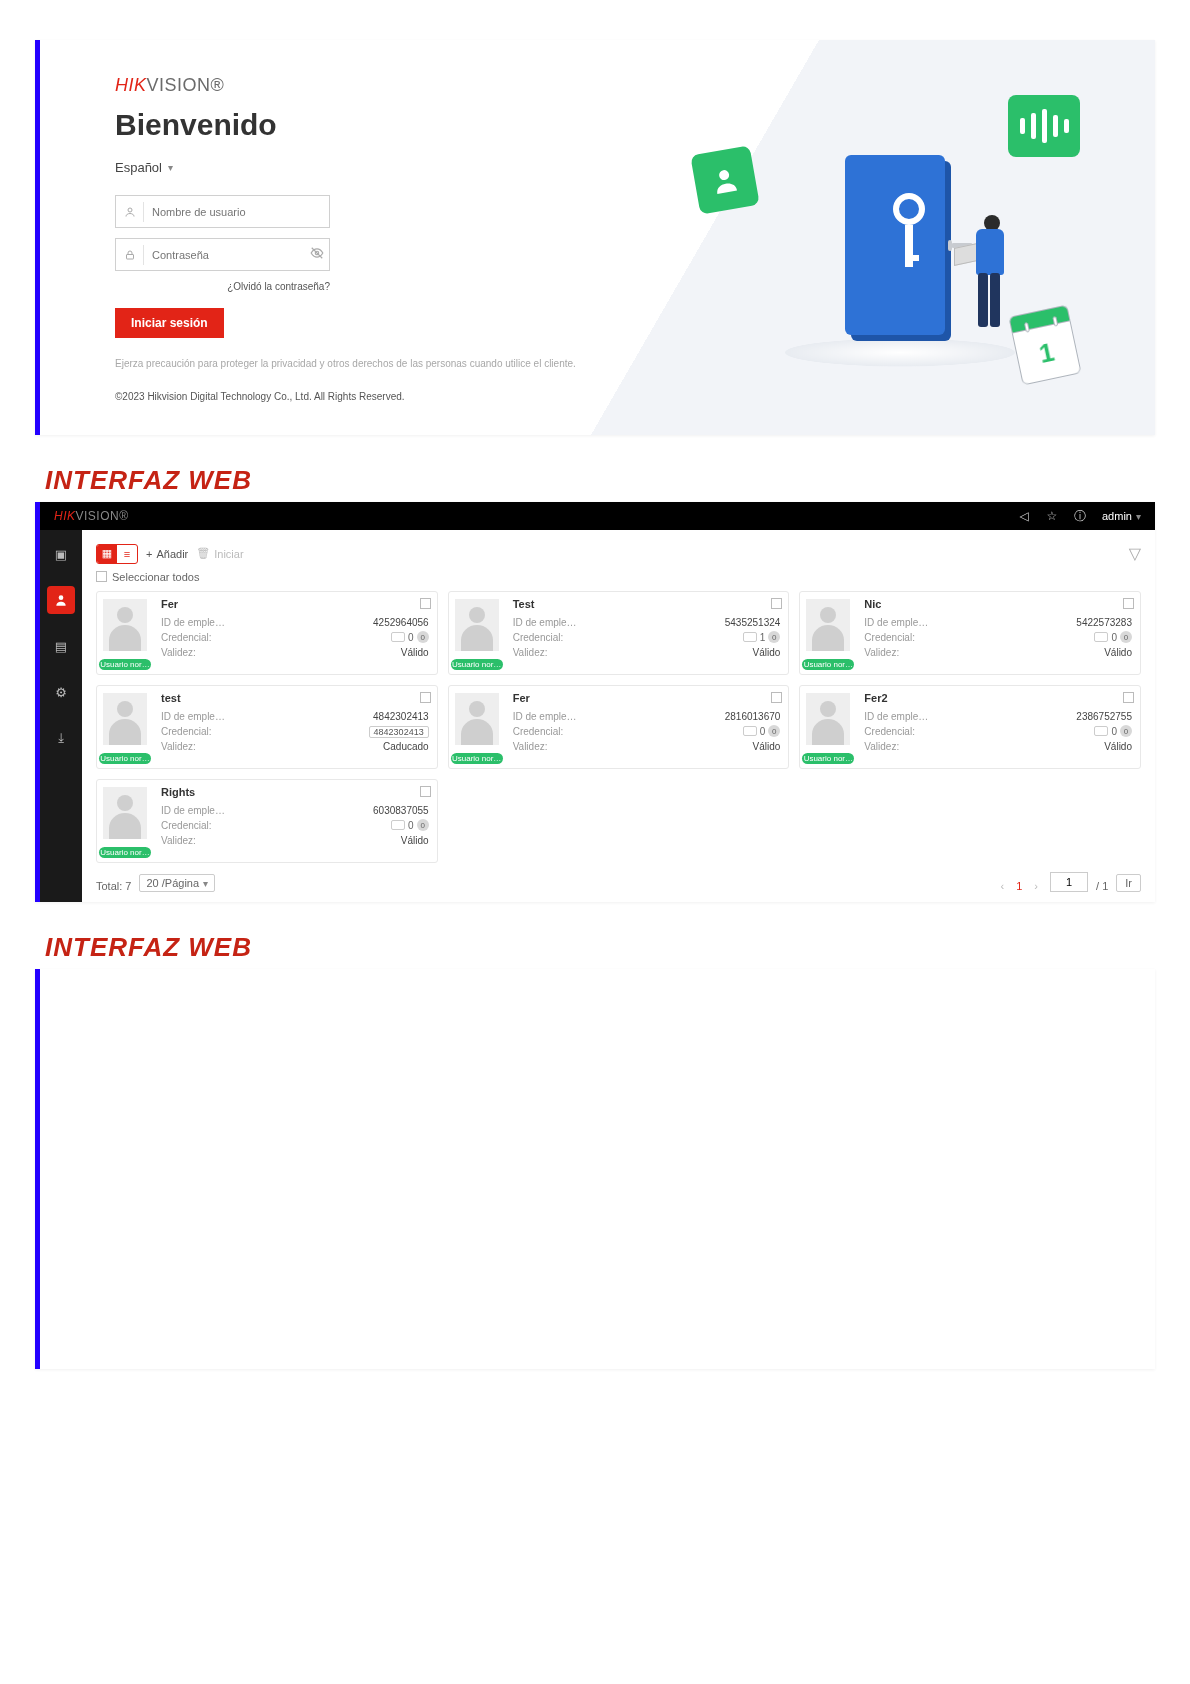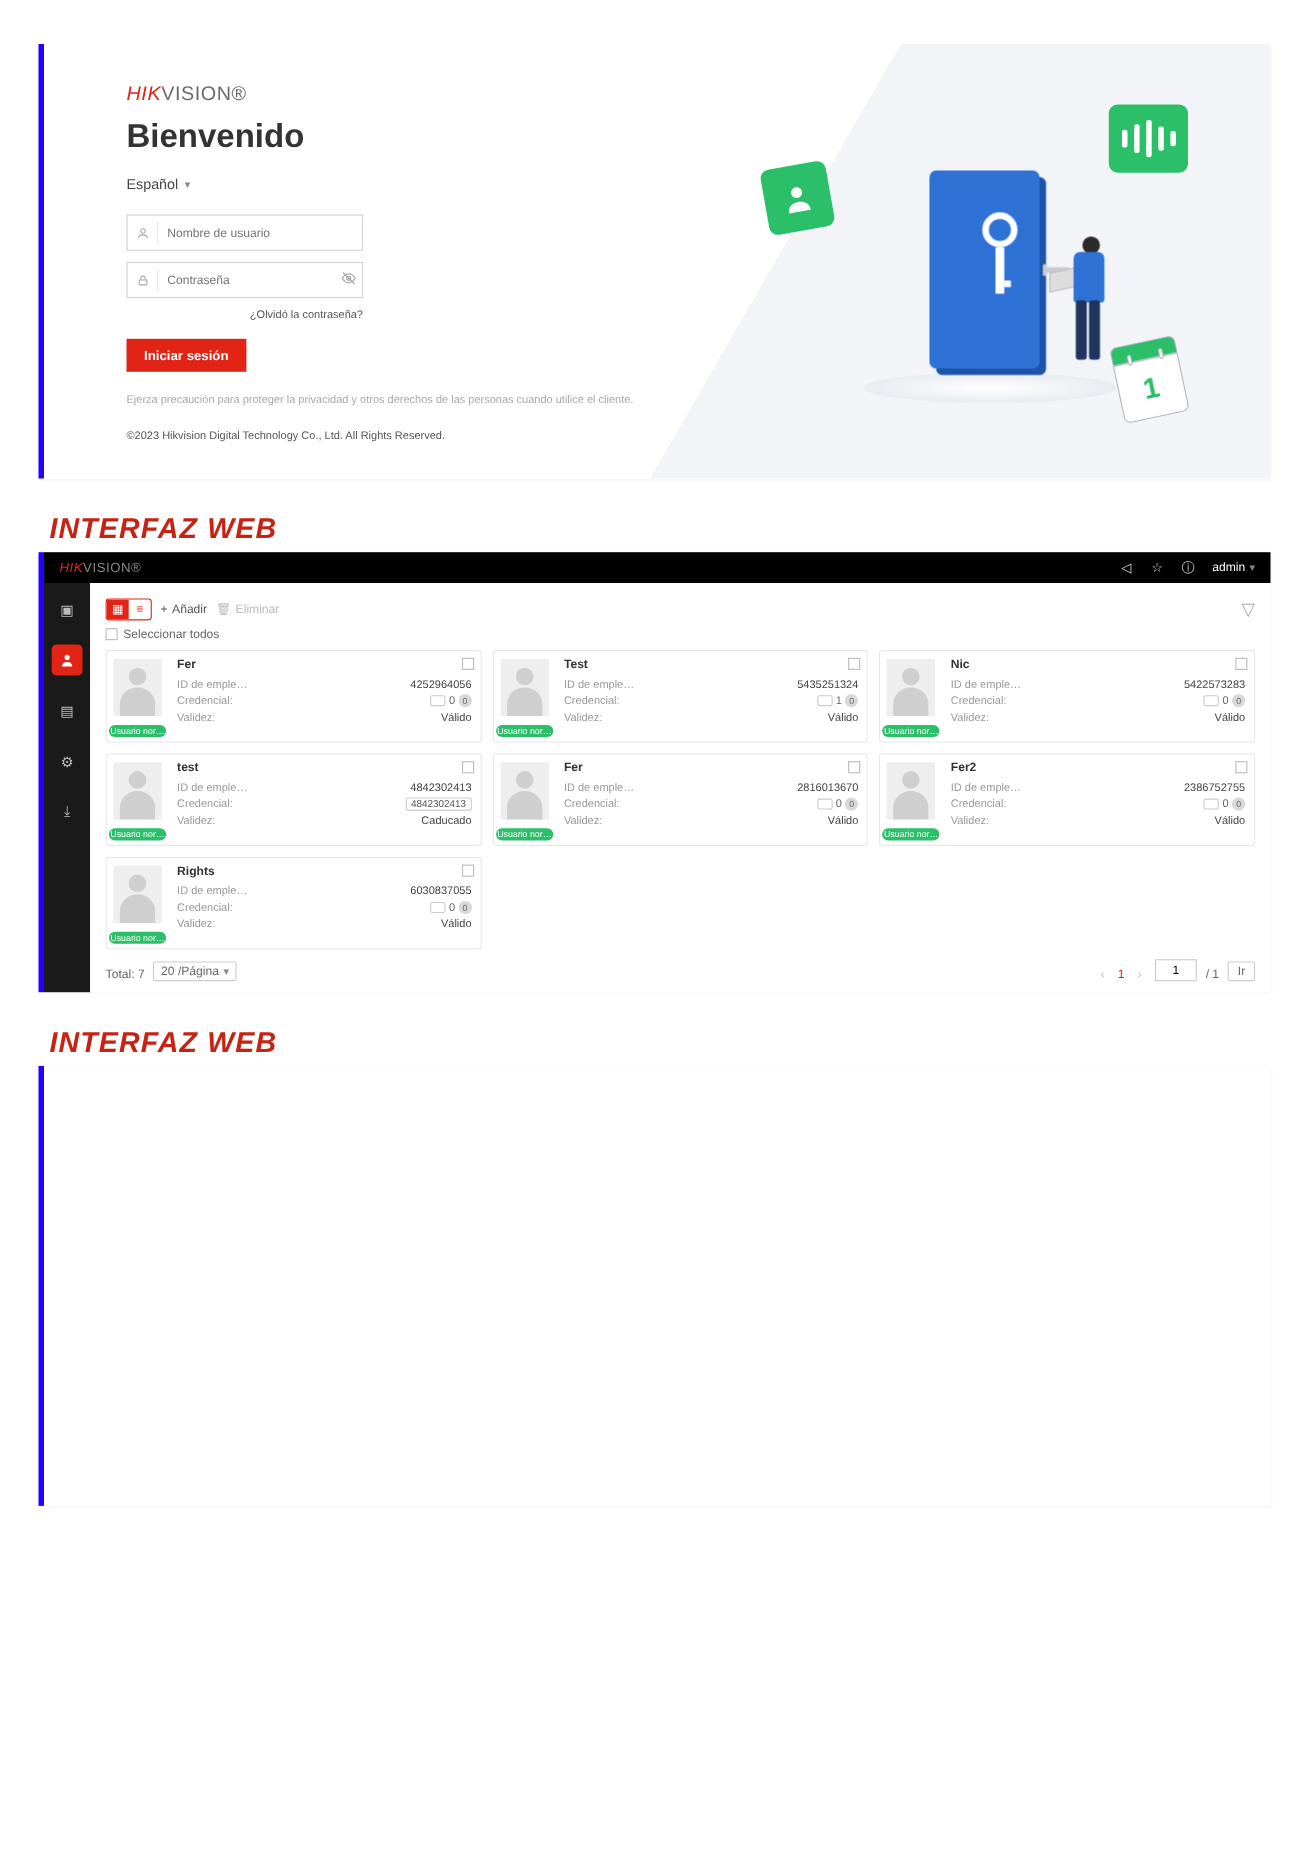--- a/index.html
+++ b/index.html
@@ -218,21 +218,21 @@
           <div class="vtoggle">
             <span class="on">▦</span>
             <span class="off">≡</span>
           </div>
           <div class="tbtn">
             <span>+</span>
             <span>Añadir</span>
           </div>
           <div class="tbtn dis">
             <span>🗑</span>
-            <span>Eliminar</span>
+            <span>Iniciar</span>
           </div>
           <div class="filter-ico">▽</div>
         </div>
         <div class="selall">
           <span class="ckbox"></span>
           <span>Seleccionar todos</span>
         </div>
         <div class="grid" id="user-grid">
   <div class="card">
     <span class="ckbox ck"></span>

